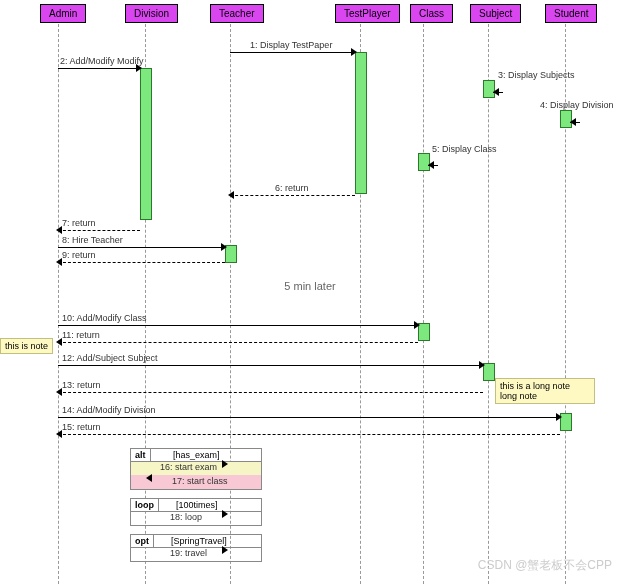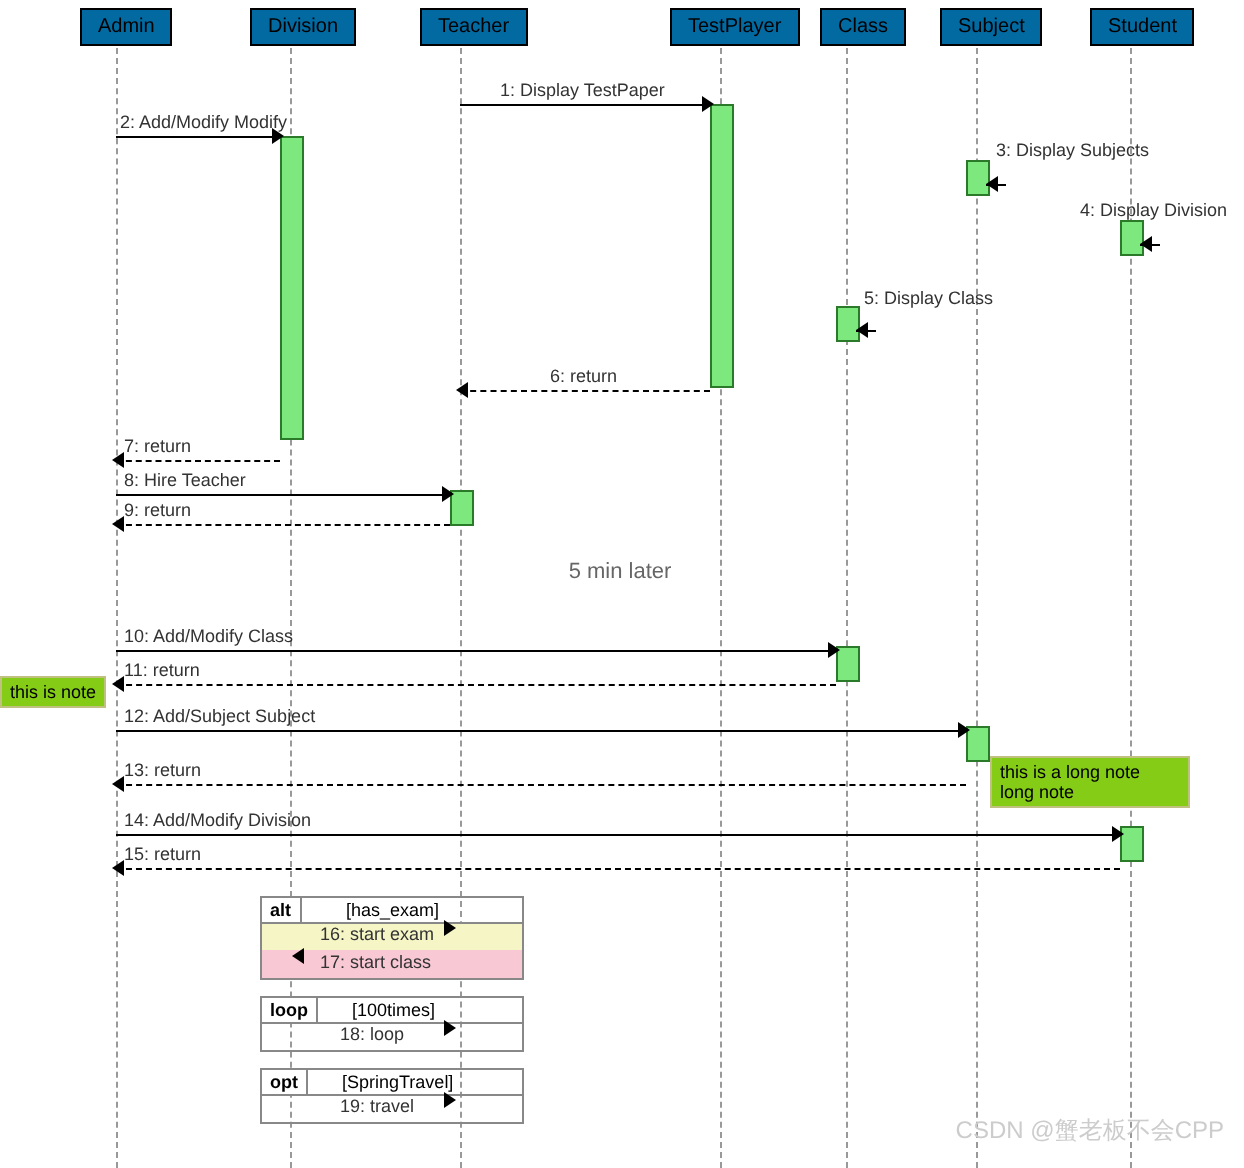--- a/index.html
+++ b/index.html
@@ -1,23 +1,23 @@
 <!DOCTYPE html>
 <html><head>
 <meta charset="utf-8">
 <style>
 body{margin:0;font-family:Arial,sans-serif;font-size:10px;background:#fff;position:relative;width:622px;height:584px;overflow:hidden}
-.actor{position:absolute;top:4px;background:#0369a1;border:1px solid #000;padding:3px 8px;color:#000;text-align:center}
+.actor{position:absolute;top:4px;background:#d946ef;border:1px solid #000;padding:3px 8px;color:#000;text-align:center}
 .lifeline{position:absolute;top:24px;bottom:0;border-left:1px dashed #999}
 .act{position:absolute;background:#7de87d;border:1px solid #2a7a2a;width:10px}
 .msg{position:absolute;font-size:9px;color:#333;white-space:nowrap}
 .arr{position:absolute;height:1px;background:#000}
 .arr-head{position:absolute;width:0;height:0;border-top:4px solid transparent;border-bottom:4px solid transparent}
 .ret{position:absolute;height:0;border-top:1px dashed #000}
-.note{position:absolute;background:#84cc16;border:1px solid #c0c080;font-size:9px;padding:2px 4px}
+.note{position:absolute;background:#fef9c3;border:1px solid #c0c080;font-size:9px;padding:2px 4px}
 .frag{position:absolute;border:1px solid #888;font-size:9px}
 .frag-head{position:absolute;top:0;left:0;background:#fff;border-right:1px solid #888;border-bottom:1px solid #888;padding:1px 4px;font-weight:bold}
 .frag-guard{position:absolute;top:1px;font-size:9px}
 .gap{position:absolute;text-align:center;color:#666;font-size:11px}
 .wm{position:absolute;right:10px;bottom:10px;color:#ccc;font-size:12px}
 </style>
 </head>
 <body>
 
 <div class="actor" style="left:40px">Admin</div>
@@ -114,21 +114,21 @@
 <div class="arr-head" style="left:56px;top:430px;border-right:6px solid #000"></div>
 
 <div class="frag" style="left:130px;top:448px;width:130px;height:40px">
   <div class="frag-head">alt</div>
   <div class="frag-guard" style="left:42px">[has_exam]</div>
   <div style="position:absolute;top:12px;left:0;right:0;height:14px;background:#f5f5c5;border-top:1px solid #888;border-bottom:1px dashed #888"></div>
   <div style="position:absolute;top:26px;left:0;right:0;height:14px;background:#f8c9d5"></div>
 </div>
 <div class="msg" style="left:160px;top:462px">16: start exam</div>
 <div class="arr-head" style="left:222px;top:460px;border-left:6px solid #000"></div>
-<div class="msg" style="left:160px;top:476px">17: start class</div>
+<div class="msg" style="left:172px;top:476px">17: start class</div>
 <div class="arr-head" style="left:146px;top:474px;border-right:6px solid #000"></div>
 
 <div class="frag" style="left:130px;top:498px;width:130px;height:26px">
   <div class="frag-head">loop</div>
   <div class="frag-guard" style="left:45px">[100times]</div>
   <div style="position:absolute;top:12px;left:0;right:0;border-top:1px solid #888"></div>
 </div>
 <div class="msg" style="left:170px;top:512px">18: loop</div>
 <div class="arr-head" style="left:222px;top:510px;border-left:6px solid #000"></div>
 

